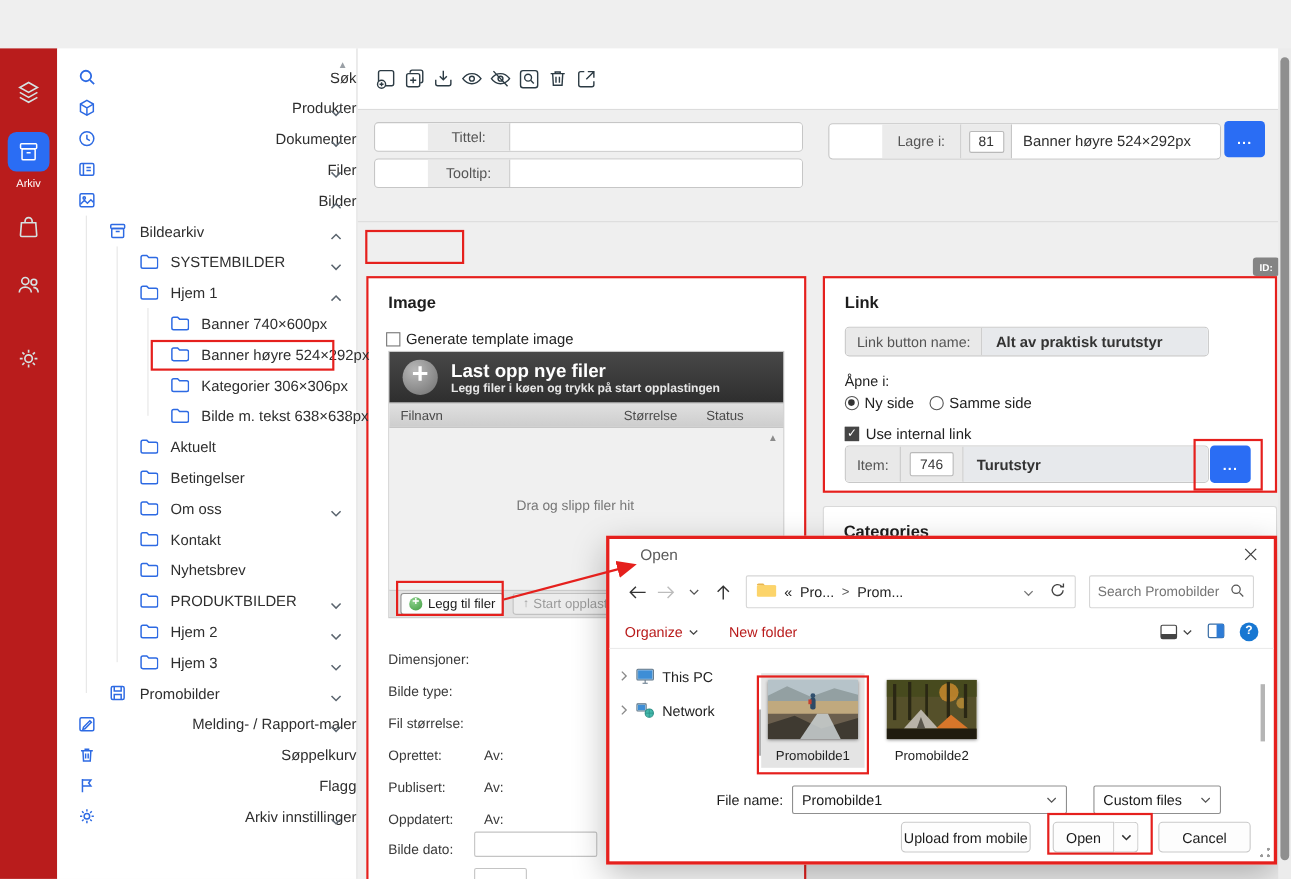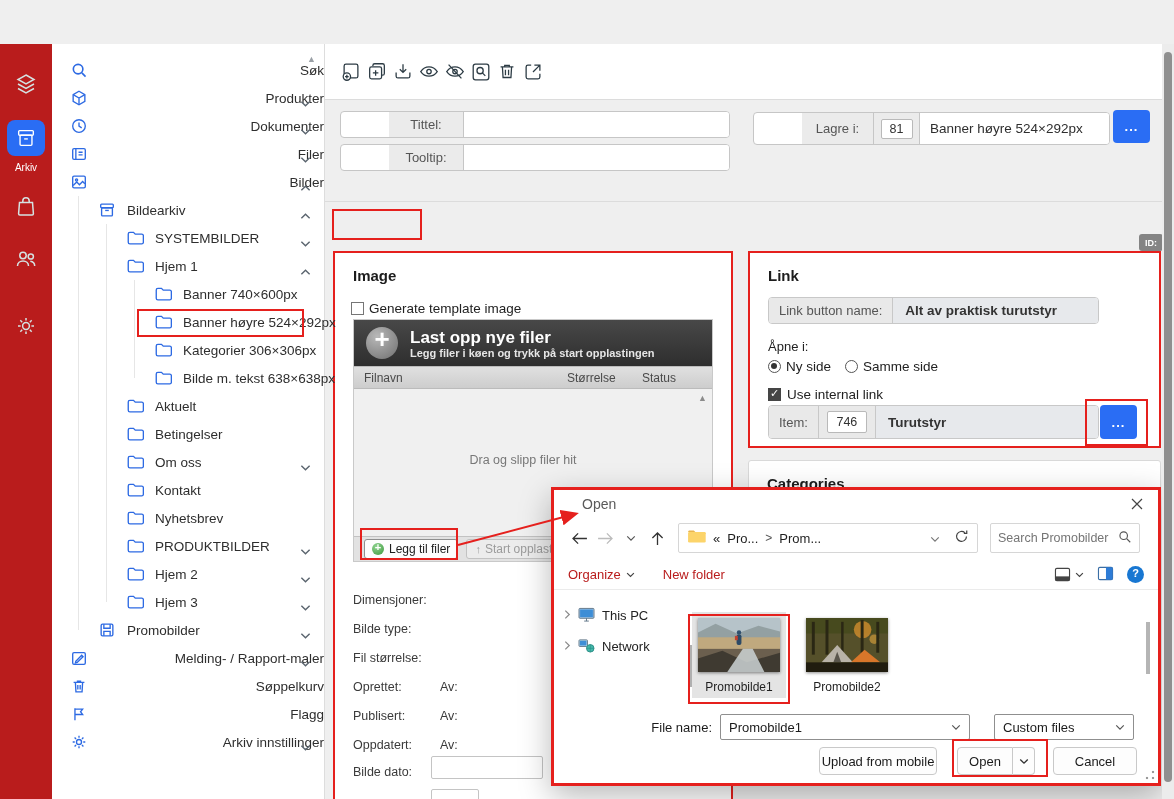--- a/index.html
+++ b/index.html
@@ -120,21 +120,21 @@
   .dfiles { flex:1; position:relative; }
   .tile { position:absolute; top:22px; width:94px; height:86px; text-align:center; cursor:pointer; }
   .tile-sel { background:#e4e4e4; }
   .thumb { width:82px; height:54px; margin:6px auto 0; box-shadow:0 1px 3px rgba(0,0,0,.45); }
   .tlabel { font-size:12px; color:#1f1f1f; margin-top:5px; }
   .files-sb { position:absolute; right:8px; top:32px; width:4px; height:52px; background:#b5b5b5; }
   .dlg-fname { position:absolute; left:0; top:220px; width:604px; height:34px; display:flex; align-items:center; }
   .fname-label { width:166px; text-align:right; padding-right:8px; font-size:13px; color:#1b1b1b; }
   .combo { width:250px; height:26px; border:1px solid #8f8f8f; border-radius:2px; background:#fff; display:flex; align-items:center; padding:0 8px; cursor:pointer; }
   .combo span { flex:1; font-size:13px; color:#1b1b1b; }
-  .ftype { width:140px; margin-left:24px; }
+  .ftype { width:116px; margin-left:24px; }
   .dlg-btns { position:absolute; left:0; top:254px; width:604px; height:34px; display:flex; align-items:center; justify-content:flex-end; padding-right:21px; }
   .wbtn { height:28px; background:#fdfdfd; border:1px solid #c9c9c9; border-radius:4px; font-size:13px; color:#1b1b1b; display:flex; align-items:center; justify-content:center; cursor:pointer; }
   .btn-upload { width:118px; }
   .btn-open { width:56px; border-radius:4px 0 0 4px; }
   .btn-open-dd { width:22px; height:28px; border:1px solid #c9c9c9; border-left:none; border-radius:0 4px 4px 0; background:#fdfdfd; display:flex; align-items:center; justify-content:center; cursor:pointer; }
   .btn-cancel { width:84px; margin-left:18px; }
   .open-gap { width:20px; }
   .grip { position:absolute; right:3px; bottom:3px; width:10px; height:10px; background:
       radial-gradient(circle at 8px 2px,#9a9a9a 1.2px,transparent 1.6px),
       radial-gradient(circle at 8px 8px,#9a9a9a 1.2px,transparent 1.6px),

